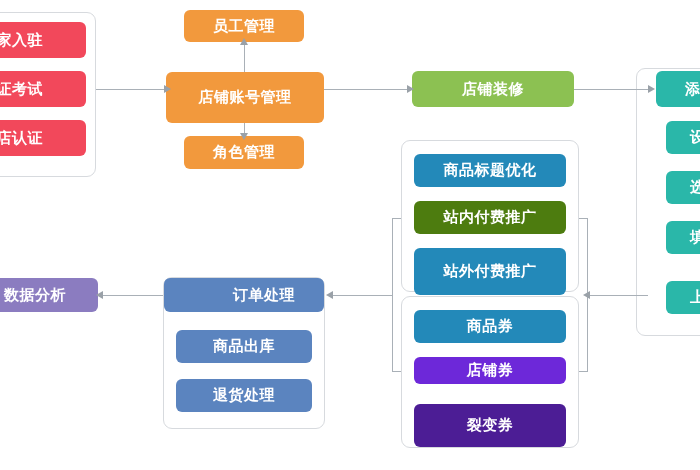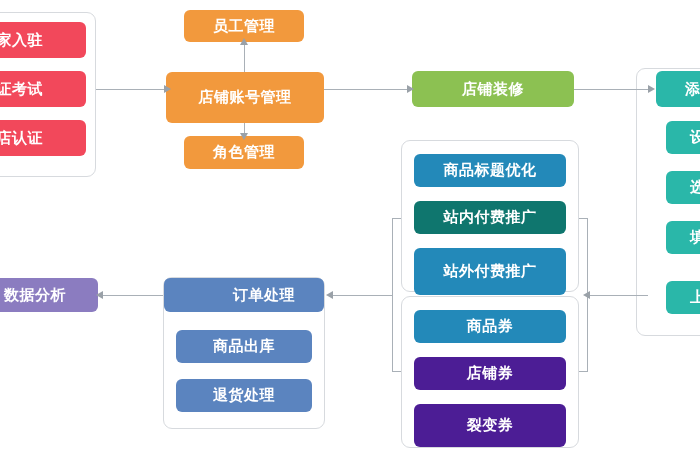--- a/index.html
+++ b/index.html
@@ -128,25 +128,25 @@
 
   <div class="node" style="left:184px; top:136px; width:120px; height:33px; background:#f2993d;">角色管理</div>
 
   <div class="node" style="left:656px; top:71px; width:120px; height:36px; background:#2ab7a9;">添加商品</div>
   <div class="node" style="left:666px; top:121px; width:110px; height:33px; background:#2ab7a9;">设置类目</div>
   <div class="node" style="left:666px; top:171px; width:110px; height:33px; background:#2ab7a9;">选择品牌</div>
   <div class="node" style="left:666px; top:221px; width:110px; height:33px; background:#2ab7a9;">填写信息</div>
   <div class="node" style="left:666px; top:281px; width:110px; height:33px; background:#2ab7a9;">上传图片</div>
 
   <div class="node" style="left:414px; top:154px; width:152px; height:33px; background:#2389b9;">商品标题优化</div>
-  <div class="node" style="left:414px; top:201px; width:152px; height:33px; background:#0f766e;">站内付费推广</div>
+  <div class="node" style="left:414px; top:201px; width:152px; height:33px; background:#4d7c0f;">站内付费推广</div>
   <div class="node" style="left:414px; top:248px; width:152px; height:47px; background:#2389b9;">站外付费推广</div>
 
   <div class="node" style="left:414px; top:310px; width:152px; height:33px; background:#2389b9;">商品券</div>
-  <div class="node" style="left:414px; top:357px; width:152px; height:33px; background:#4c1d95;">店铺券</div>
+  <div class="node" style="left:414px; top:357px; width:152px; height:27px; background:#6d28d9;">店铺券</div>
   <div class="node" style="left:414px; top:404px; width:152px; height:43px; background:#4c1d95;">裂变券</div>
 
   <div class="node" style="left:164px; top:278px; width:160px; height:34px; background:#5b84bf;padding-left:40px;">订单处理</div>
   <div class="node" style="left:176px; top:330px; width:136px; height:33px; background:#5b84bf;">商品出库</div>
   <div class="node" style="left:176px; top:379px; width:136px; height:33px; background:#5b84bf;">退货处理</div>
 
   <div class="node" style="left:-28px; top:278px; width:126px; height:34px; background:#8b7cc0;">数据分析</div>
 
 </div>
 

